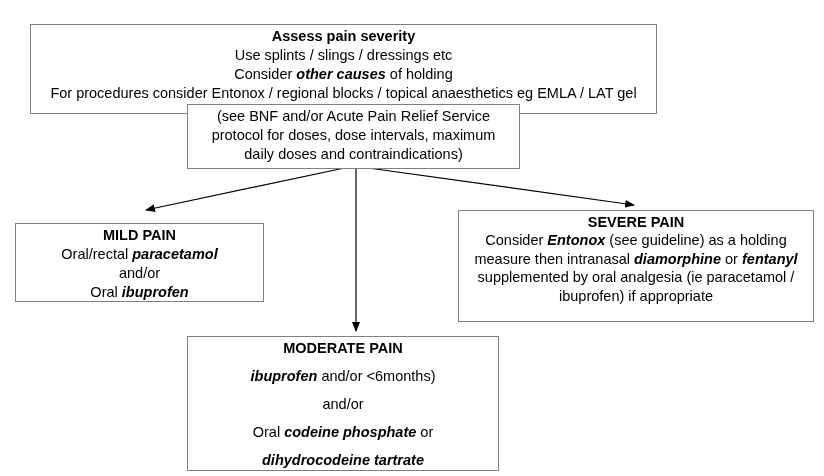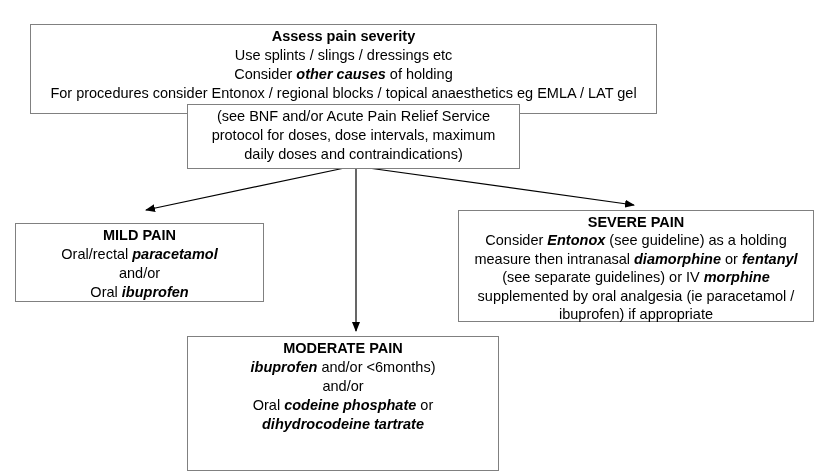--- a/index.html
+++ b/index.html
@@ -33,21 +33,21 @@
     padding-top: 2px;
     z-index: 2;
   }
   .box .line { white-space: nowrap; }
   .seg-b { font-weight: bold; }
   .seg-i { font-style: italic; }
   #box-assess   { left: 30px;  top: 8px;   width: 627px; height: 90px; margin-top: 16px; }
   #box-protocol { left: 187px; top: 104px; width: 333px; height: 65px; }
   #box-mild     { left: 15px;  top: 214px; width: 249px; height: 79px; margin-top: 9px; }
   #box-severe   { left: 458px; top: 210px; width: 356px; height: 112px; line-height: 18.4px; }
-  #box-moderate { left: 187px; top: 336px; width: 312px; height: 135px; }
+  #box-moderate { left: 187px; top: 336px; width: 312px; height: 135px; justify-content: space-between; }
   svg.arrows {
     position: absolute;
     left: 0; top: 0;
     width: 824px; height: 476px;
     z-index: 1;
   }
 </style>
 </head>
 <body>
 
@@ -81,21 +81,20 @@
       <div class="line"><span class="seg-b">MILD PAIN</span></div>
       <div class="line"><span>Oral/rectal </span><span class="seg-b seg-i">paracetamol</span></div>
       <div class="line"><span>and/or</span></div>
       <div class="line"><span>Oral </span><span class="seg-b seg-i">ibuprofen</span></div>
     </div>
 
   <div class="box" id="box-severe">
       <div class="line"><span class="seg-b">SEVERE PAIN</span></div>
       <div class="line"><span>Consider </span><span class="seg-b seg-i">Entonox</span><span> (see guideline) as a holding</span></div>
       <div class="line"><span>measure then intranasal </span><span class="seg-b seg-i">diamorphine</span><span> or </span><span class="seg-b seg-i">fentanyl</span></div>
-      <div class="line"><span>(see separate guidelines) or IV </span><span class="seg-b seg-i">morphine</span></div>
       <div class="line"><span>supplemented by oral analgesia (ie paracetamol /</span></div>
       <div class="line"><span>ibuprofen) if appropriate</span></div>
     </div>
 
   <div class="box" id="box-moderate">
       <div class="line"><span class="seg-b">MODERATE PAIN</span></div>
       <div class="line"><span class="seg-b seg-i">ibuprofen</span><span> and/or &lt;6months)</span></div>
       <div class="line"><span>and/or</span></div>
       <div class="line"><span>Oral </span><span class="seg-b seg-i">codeine phosphate</span><span> or</span></div>
       <div class="line"><span class="seg-b seg-i">dihydrocodeine tartrate</span></div>

